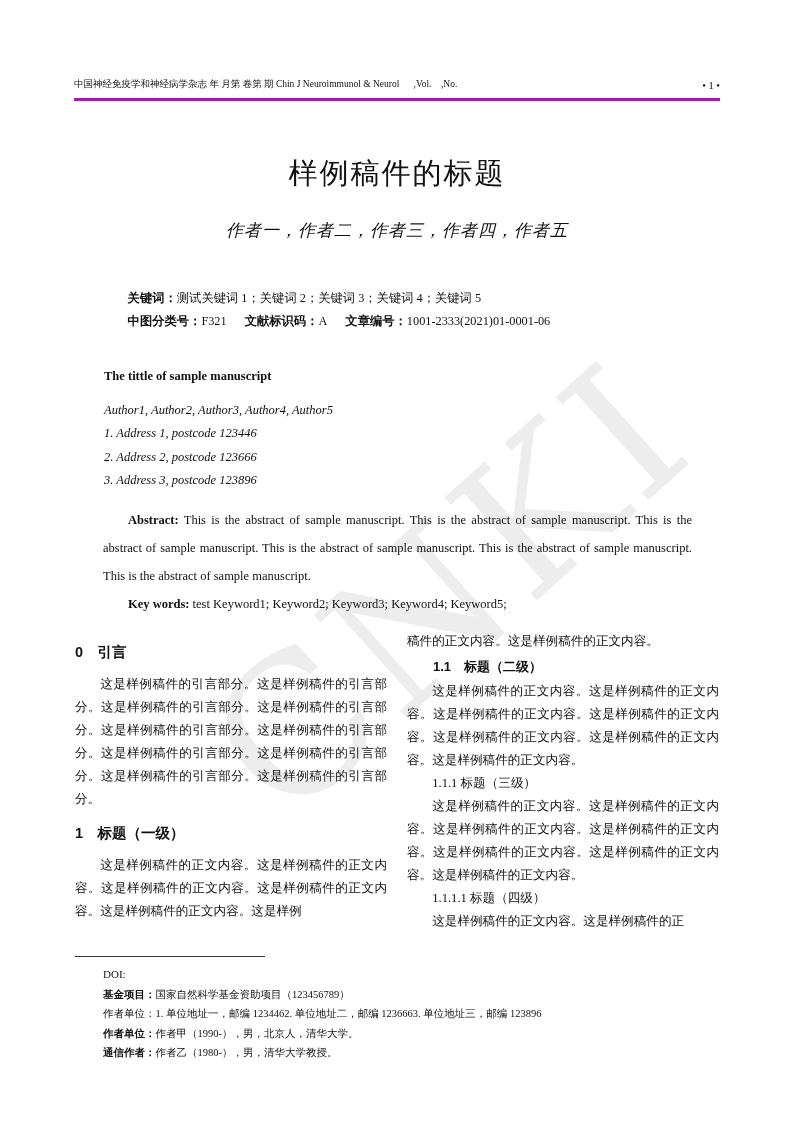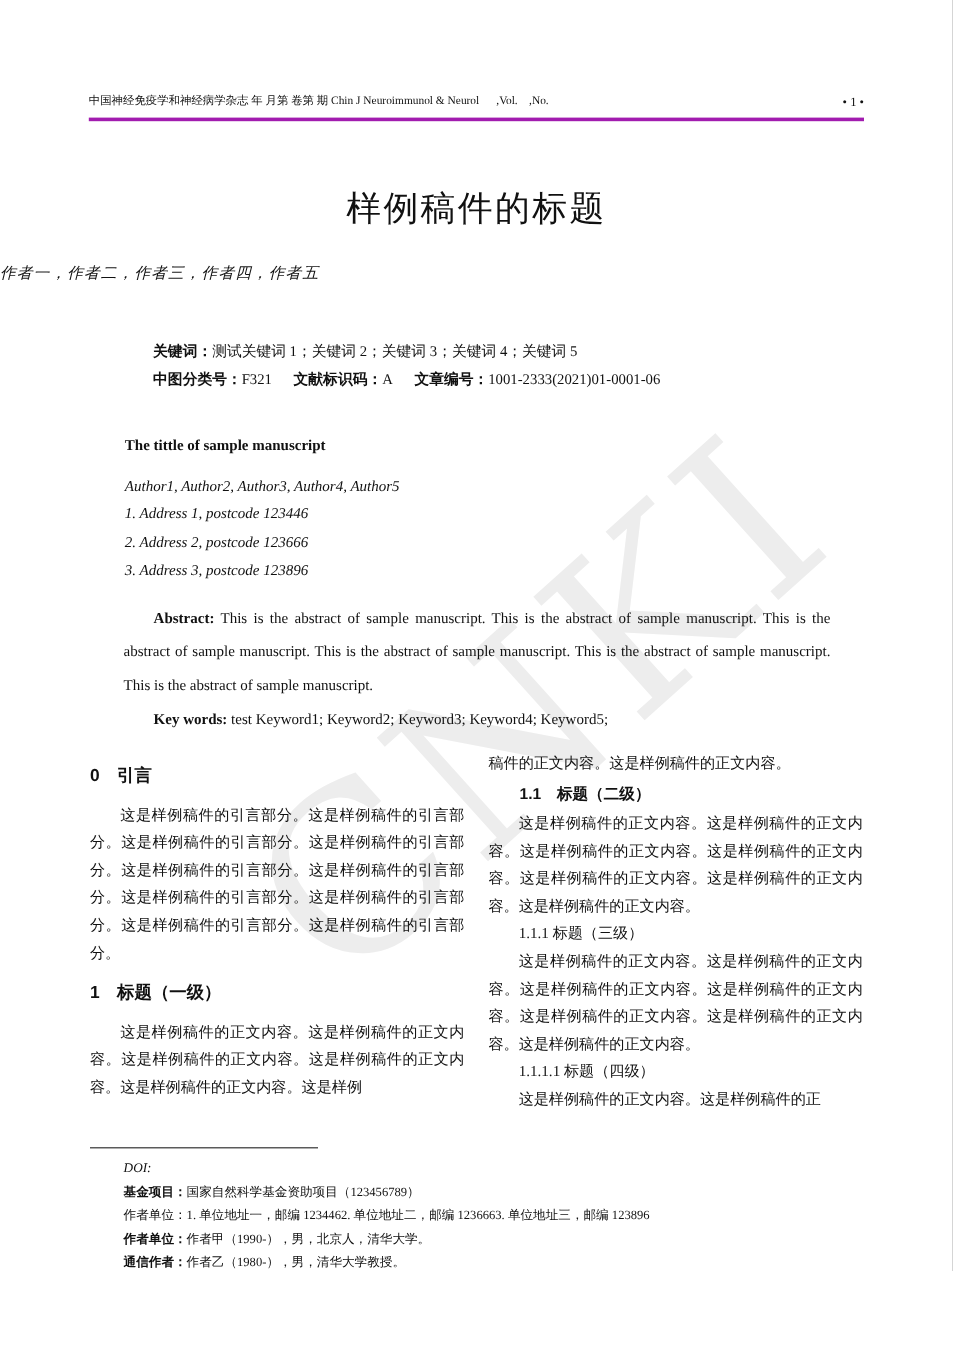--- a/index.html
+++ b/index.html
@@ -27,22 +27,22 @@
     font-size:9.5px; white-space:pre-wrap;
   }
   .pg-header .pagenum { font-size:10.5px; }
 
   
   .doc-title {
     text-align:center; margin-top:53px;
     font-size:29px; font-weight:400; letter-spacing:2px;
   }
   .doc-authors {
-    text-align:left; margin-top:25px;
-    font-size:13px; font-style:italic; letter-spacing:1px;
+    text-align:center; margin-top:25px;
+    font-size:17px; font-style:italic; letter-spacing:1px;
   }
 
   
   .cn-abs { margin:45px 102px 0 103px; font-size:12.3px; line-height:22.5px; text-align:justify; }
   .cn-abs p { text-indent:2em; }
   .lbl-hei { font-family:"Liberation Sans","DejaVu Sans",sans-serif; font-weight:700; font-style:normal; }
   .clc-line span.val { margin-right:18px; }
   .clc-line span.val:last-child { margin-right:0; }
 
   
@@ -65,21 +65,21 @@
     font-family:"Liberation Sans","DejaVu Sans",sans-serif; font-weight:700;
     font-size:13px; margin:2px 0 2px 0; text-align:left;
   }
   .h3c { font-size:12.6px; margin:0; text-align:left; }
   .h4c { font-size:12.6px; margin:0; text-indent:2em; text-align:left; }
 
   
   .footnote { position:absolute; left:75px; top:956px; width:645px; z-index:1; }
   .footnote .rule { width:190px; border-top:1.5px solid #333; margin-bottom:8px; }
   .footnote .fline { font-size:10.5px; line-height:19.5px; padding-left:28px; }
-  .footnote .doi { font-size:11px;font-style:italic; }
+  .footnote .doi { font-size:11px; }
 </style>
 </head>
 <body>
 
 <div class="page">
 
   <div class="watermark">CNKI</div>
 
   <div class="content">
 

